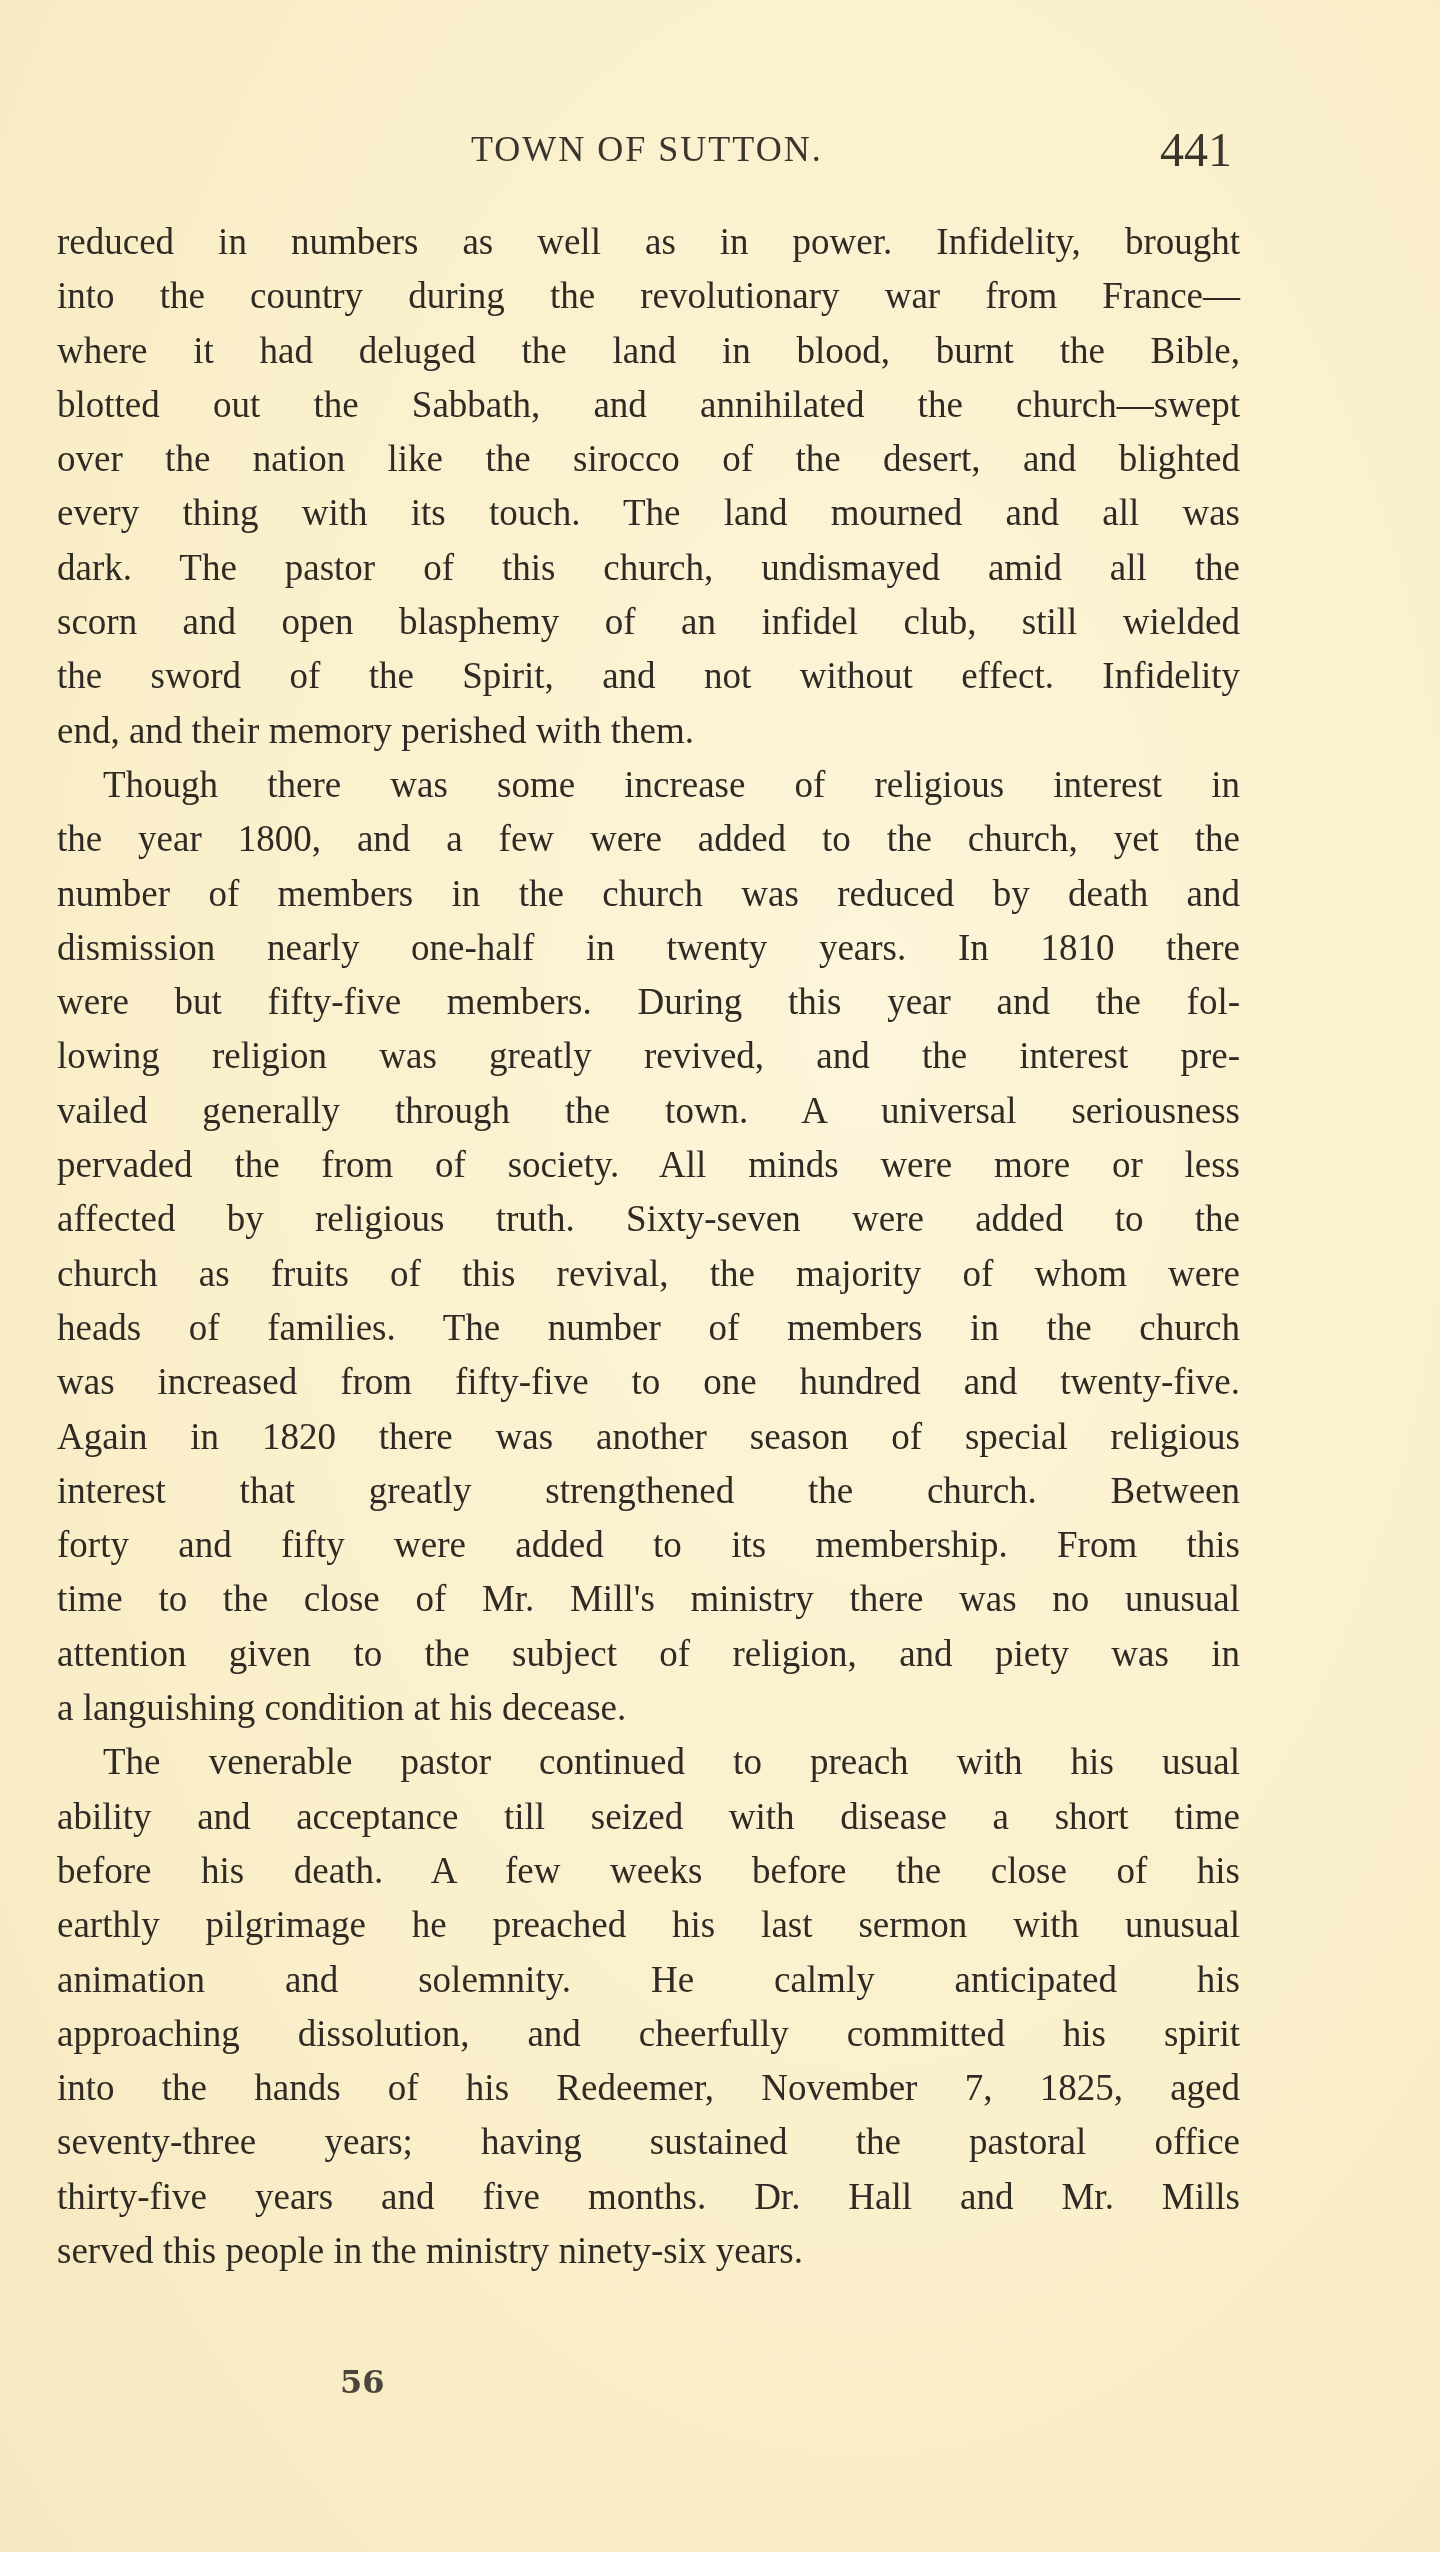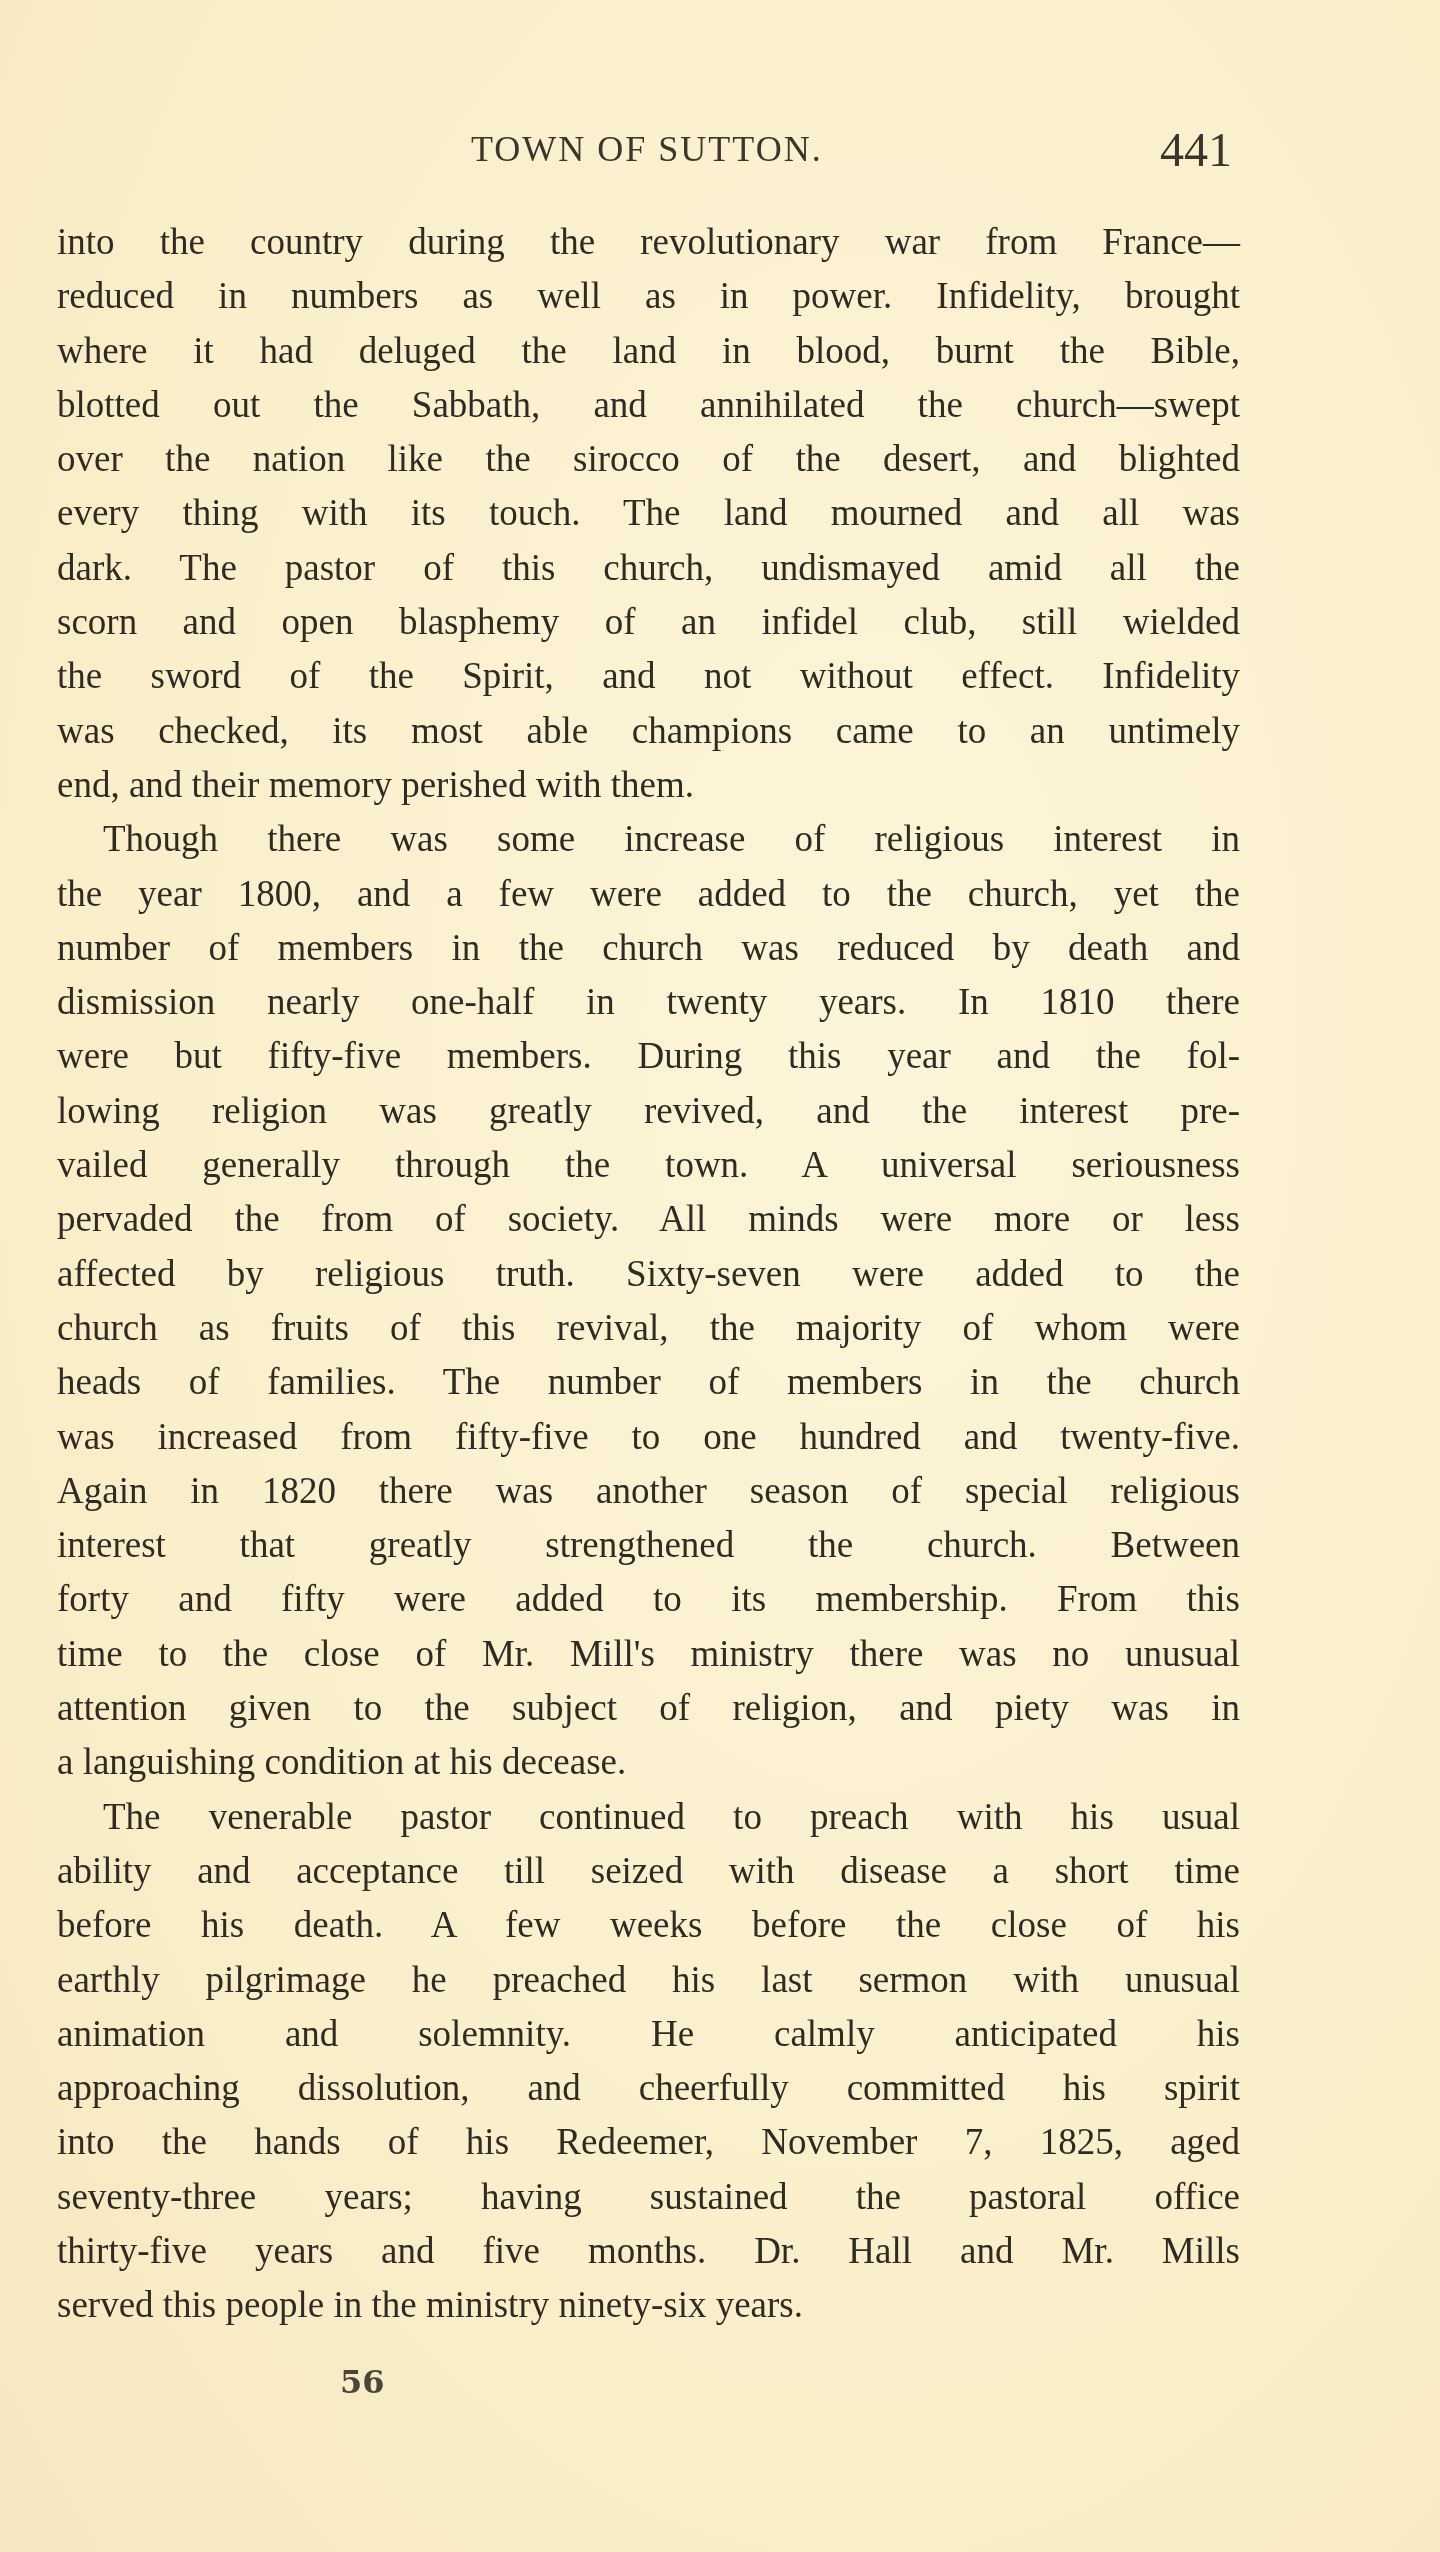--- a/index.html
+++ b/index.html
@@ -86,30 +86,29 @@
 
 <div class="page">
   <div class="running-head">
     <span class="running-title">TOWN OF SUTTON.</span>
     <span class="page-number">441</span>
   </div>
 
   <div class="body-text">
 
     <div>
+      <span class="line">reduced in numbers as well as in power.  Infidelity, brought</span>
       <span class="line">into the country during the revolutionary war from France—</span>
-      <span class="line">reduced in numbers as well as in power.  Infidelity, brought</span>
       <span class="line">where it had deluged the land in blood, burnt the Bible,</span>
       <span class="line">blotted out the Sabbath, and annihilated the church—swept</span>
       <span class="line">over the nation like the sirocco of the desert, and blighted</span>
       <span class="line">every thing with its touch.  The land mourned and all was</span>
       <span class="line">dark.  The pastor of this church, undismayed amid all the</span>
       <span class="line">scorn and open blasphemy of an infidel club, still wielded</span>
       <span class="line">the sword of the Spirit, and not without effect.  Infidelity</span>
-      <span class="line">was checked, its most able champions came to an untimely</span>
       <span class="line last">end, and their memory perished with them.</span>
     </div>
 
     <div>
       <span class="line indent">Though there was some increase of religious interest in</span>
       <span class="line">the year 1800, and a few were added to the church, yet the</span>
       <span class="line">number of members in the church was reduced by death and</span>
       <span class="line">dismission nearly one-half in twenty years.  In 1810 there</span>
       <span class="line">were but fifty-five members.  During this year and the fol-</span>
       <span class="line">lowing religion was greatly revived, and the interest pre-</span>

